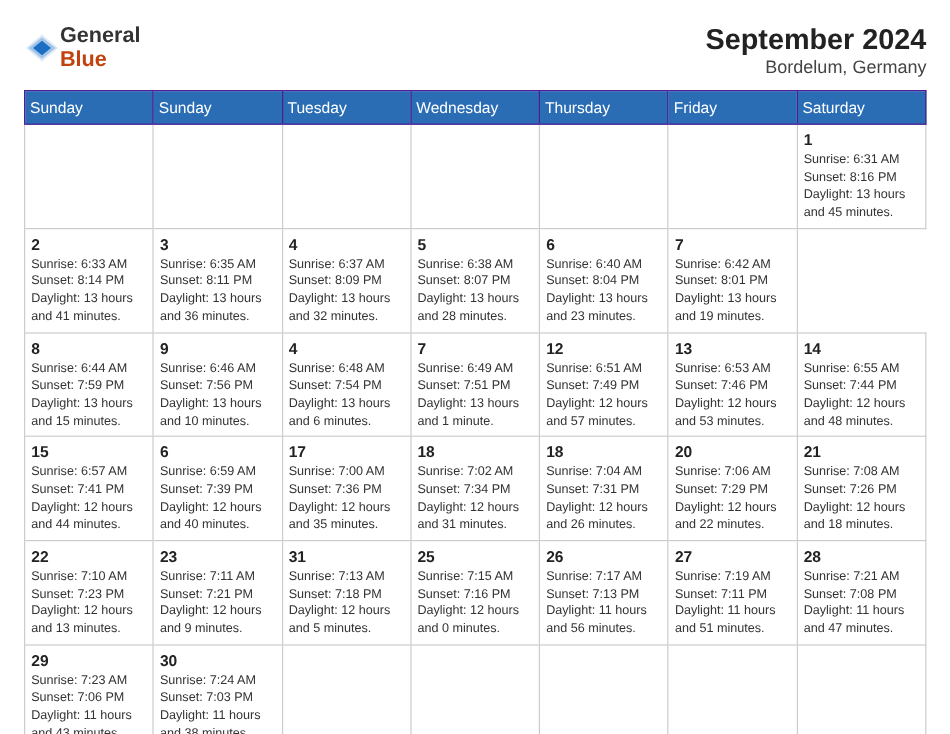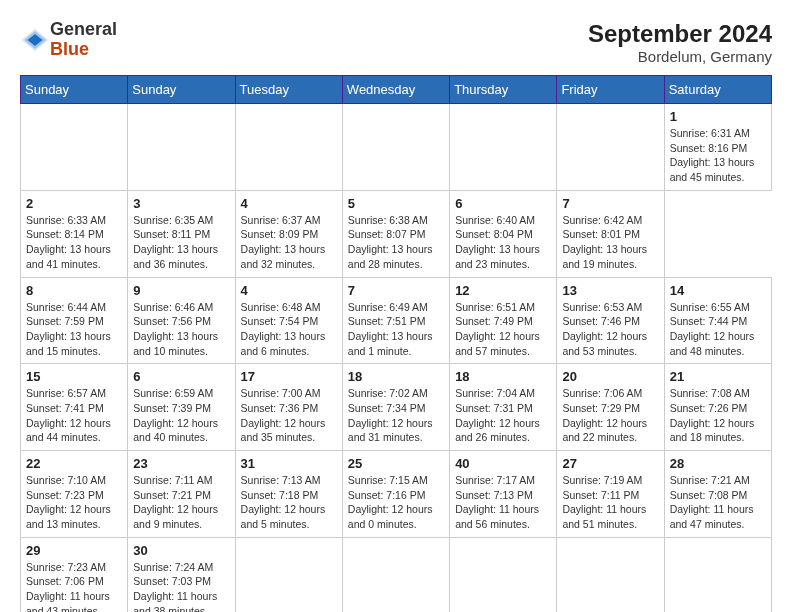--- a/index.html
+++ b/index.html
@@ -153,21 +153,21 @@
         <td><span class="day-number">18</span><span class="day-info">Sunrise: 7:02 AM<br>Sunset: 7:34 PM<br>Daylight: 12 hours and 31 minutes.</span></td>
         <td><span class="day-number">18</span><span class="day-info">Sunrise: 7:04 AM<br>Sunset: 7:31 PM<br>Daylight: 12 hours and 26 minutes.</span></td>
         <td><span class="day-number">20</span><span class="day-info">Sunrise: 7:06 AM<br>Sunset: 7:29 PM<br>Daylight: 12 hours and 22 minutes.</span></td>
         <td><span class="day-number">21</span><span class="day-info">Sunrise: 7:08 AM<br>Sunset: 7:26 PM<br>Daylight: 12 hours and 18 minutes.</span></td>
       </tr>
       <tr>
         <td><span class="day-number">22</span><span class="day-info">Sunrise: 7:10 AM<br>Sunset: 7:23 PM<br>Daylight: 12 hours and 13 minutes.</span></td>
         <td><span class="day-number">23</span><span class="day-info">Sunrise: 7:11 AM<br>Sunset: 7:21 PM<br>Daylight: 12 hours and 9 minutes.</span></td>
         <td><span class="day-number">31</span><span class="day-info">Sunrise: 7:13 AM<br>Sunset: 7:18 PM<br>Daylight: 12 hours and 5 minutes.</span></td>
         <td><span class="day-number">25</span><span class="day-info">Sunrise: 7:15 AM<br>Sunset: 7:16 PM<br>Daylight: 12 hours and 0 minutes.</span></td>
-        <td><span class="day-number">40</span><span class="day-info">Sunrise: 7:17 AM<br>Sunset: 7:13 PM<br>Daylight: 11 hours and 56 minutes.</span></td>
+        <td><span class="day-number">26</span><span class="day-info">Sunrise: 7:17 AM<br>Sunset: 7:13 PM<br>Daylight: 11 hours and 56 minutes.</span></td>
         <td><span class="day-number">27</span><span class="day-info">Sunrise: 7:19 AM<br>Sunset: 7:11 PM<br>Daylight: 11 hours and 51 minutes.</span></td>
         <td><span class="day-number">28</span><span class="day-info">Sunrise: 7:21 AM<br>Sunset: 7:08 PM<br>Daylight: 11 hours and 47 minutes.</span></td>
       </tr>
       <tr>
         <td><span class="day-number">29</span><span class="day-info">Sunrise: 7:23 AM<br>Sunset: 7:06 PM<br>Daylight: 11 hours and 43 minutes.</span></td>
         <td><span class="day-number">30</span><span class="day-info">Sunrise: 7:24 AM<br>Sunset: 7:03 PM<br>Daylight: 11 hours and 38 minutes.</span></td>
         <td class="empty-cell"></td>
         <td class="empty-cell"></td>
         <td class="empty-cell"></td>
         <td class="empty-cell"></td>

